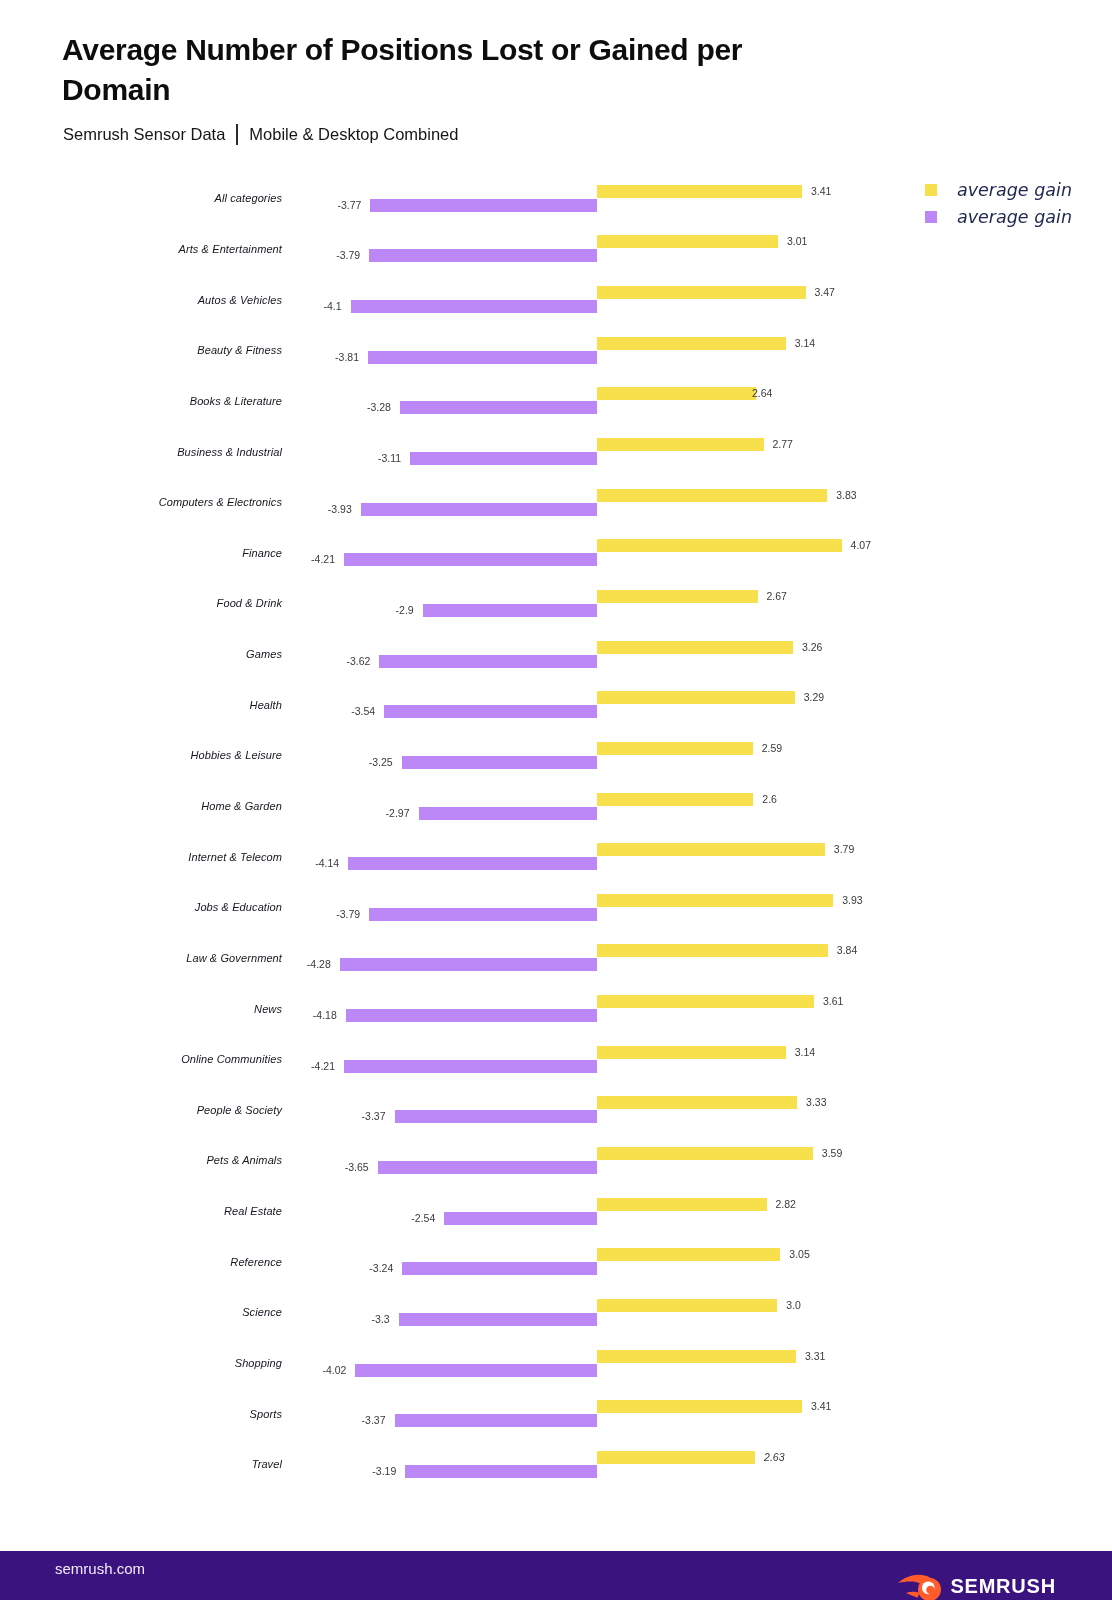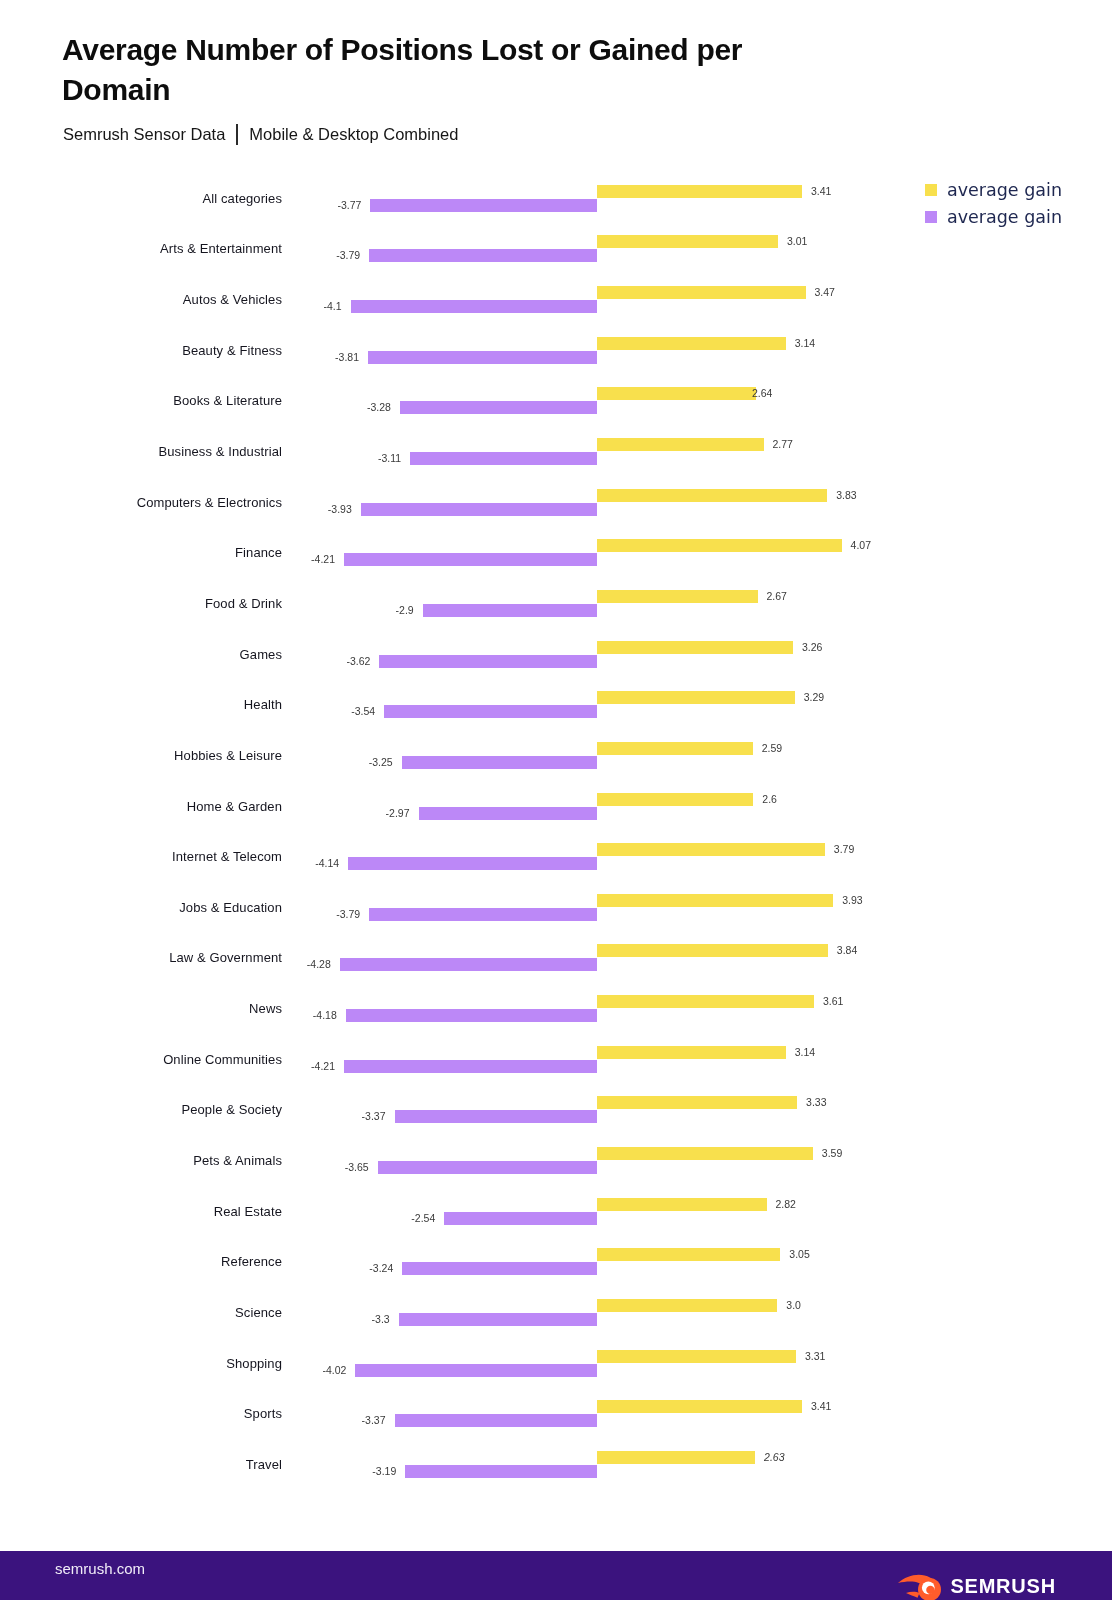--- a/index.html
+++ b/index.html
@@ -22,30 +22,30 @@
   .subtitle{
     position:absolute;left:63px;top:124px;
     display:flex;align-items:center;gap:11px;
     font-size:16.5px;color:#161616;
   }
   .subtitle .divider{display:inline-block;width:2px;height:21px;background:#2b2b2b;}
   .legend{
     position:absolute;left:925px;top:179px;
     display:flex;flex-direction:column;gap:5px;
   }
-  .legend-item{display:flex;align-items:center;gap:10px;height:22px;}
+  .legend-item{display:flex;align-items:center;gap:20px;height:22px;font-style:italic;}
   .swatch{width:12px;height:12px;display:inline-block;}
   .swatch.gain{background:var(--gain);}
   .swatch.loss{background:var(--loss);}
   .legend-label{font-size:17.5px;color:#1E2750;font-family:"DejaVu Sans","Liberation Sans",sans-serif;}
   .chart{position:absolute;left:0;top:173px;width:1112px;}
   .row{display:flex;align-items:center;height:50.65px;}
   .cat{
     width:282px;flex:0 0 282px;text-align:right;
-    font-size:13px;color:#15151f;letter-spacing:0.1px;
+    font-size:11px;color:#15151f;letter-spacing:0.1px;font-style:italic;
   }
   .bars{position:relative;flex:1;height:27px;}
   .bar{position:absolute;}
   .bar.gain{top:0;height:13px;background:var(--gain);}
   .bar.loss{top:14px;height:13px;background:var(--loss);}
   .vlabel{
     position:absolute;font-size:10.5px;color:#3a3a3a;line-height:13px;
     white-space:nowrap;
   }
   .vlabel.vgain{top:0;}

